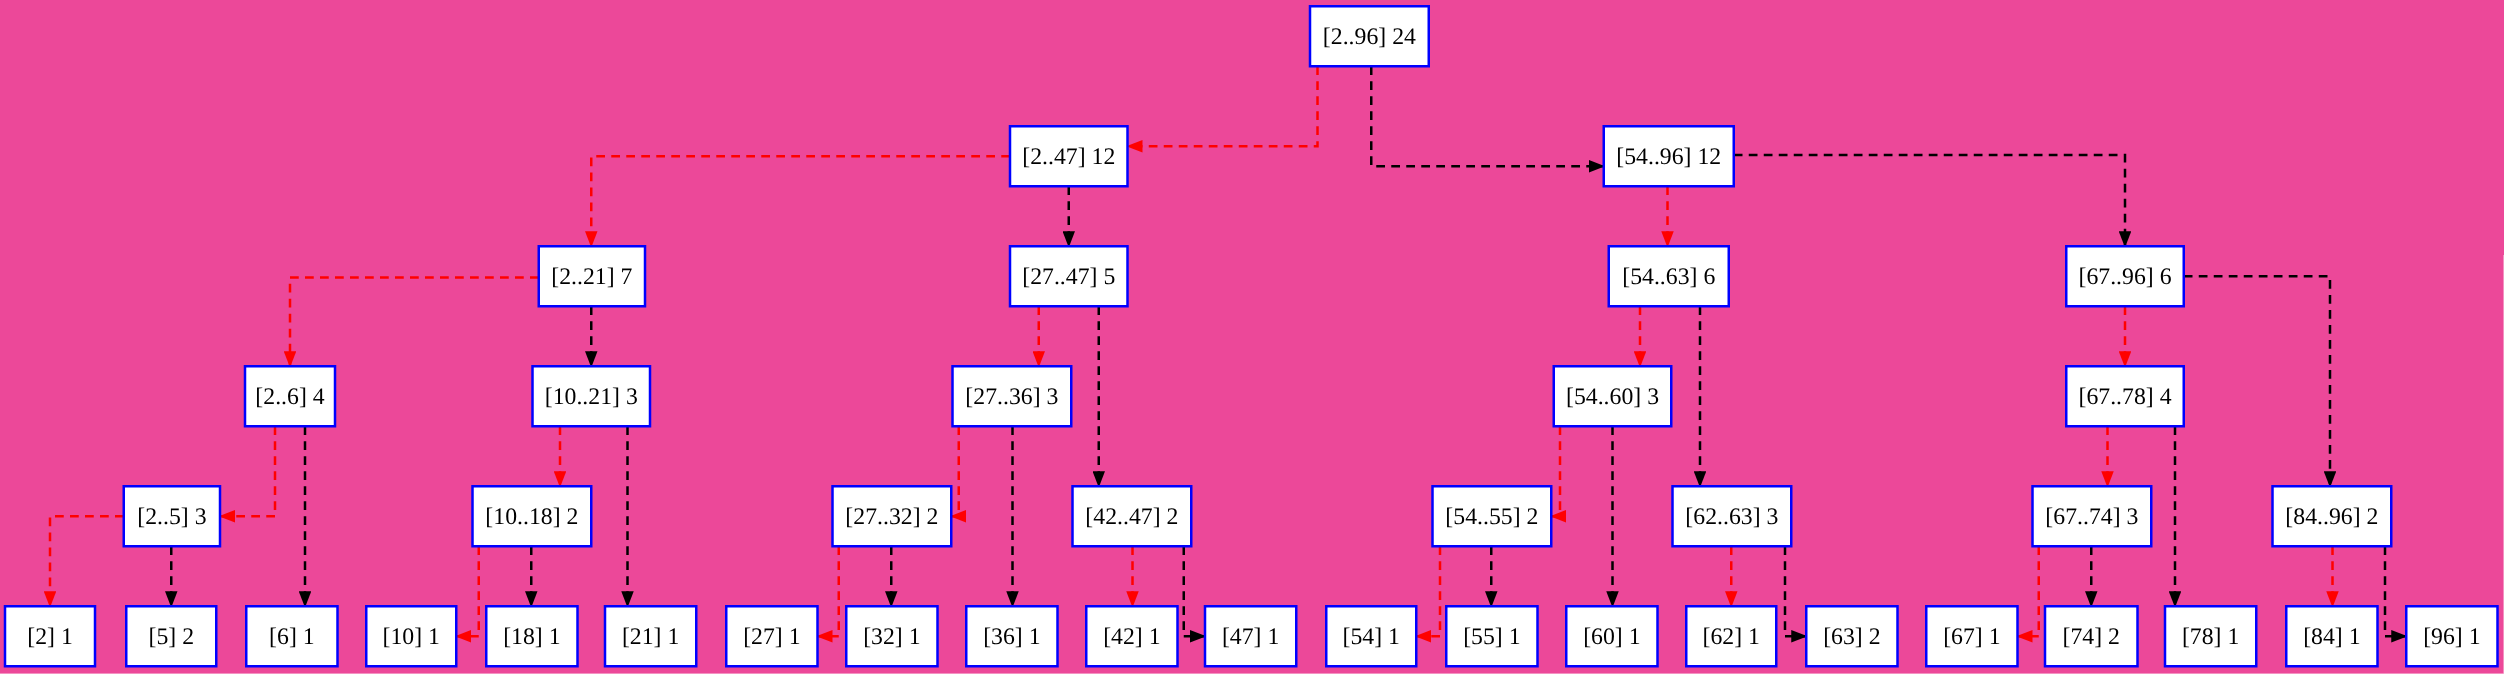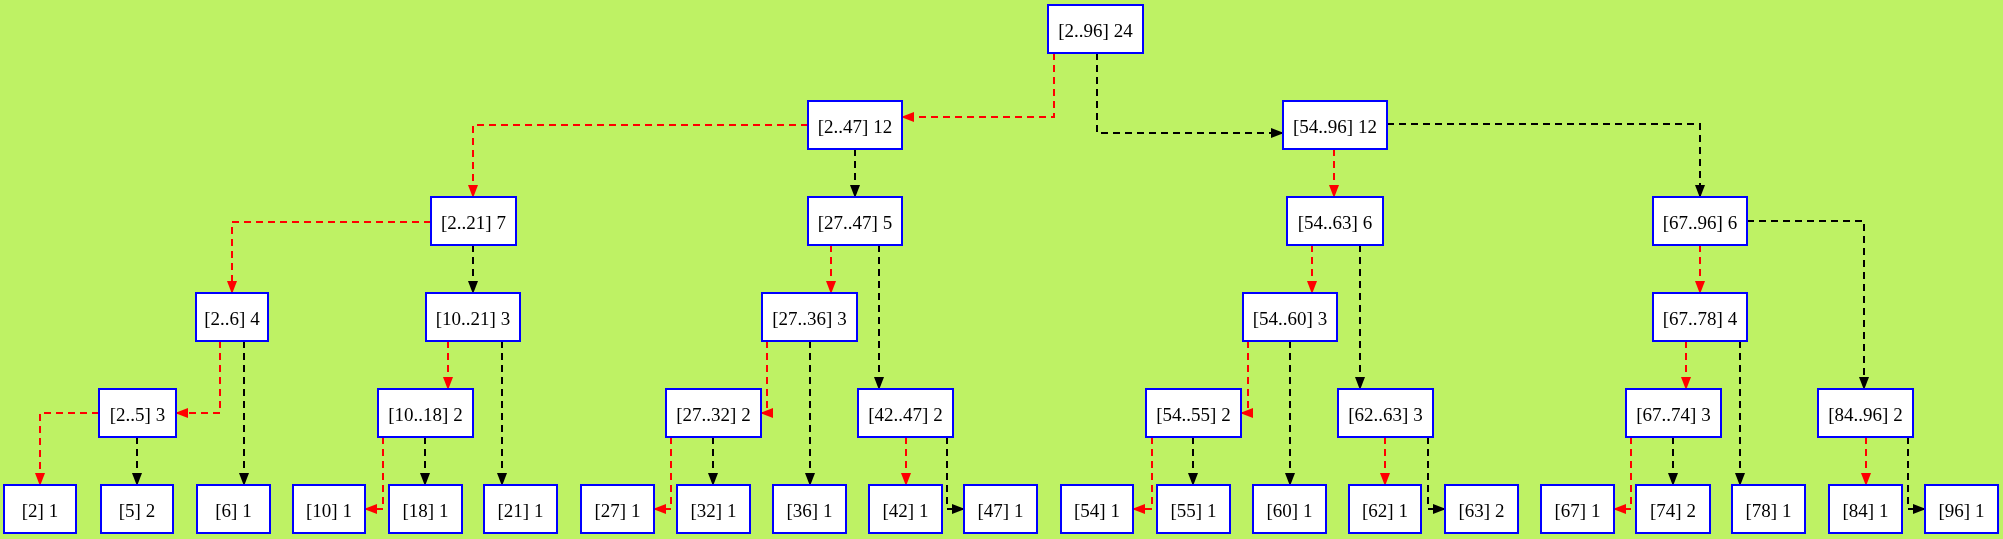--- a/index.html
+++ b/index.html
@@ -4,21 +4,21 @@
 <style>
   html, body {
     margin: 0;
     padding: 0;
     background: #ffffff;
   }
   .canvas {
     position: relative;
     width: 2003px;
     height: 539px;
-    background: #bef264;
+    background: #ec4899;
     overflow: hidden;
   }
   svg text {
     font-family: "Liberation Serif", "DejaVu Serif", serif;
     font-size: 19px;
     fill: #000000;
   }
   svg rect.node-box {
     fill: #ffffff;
     stroke-width: 2px;

